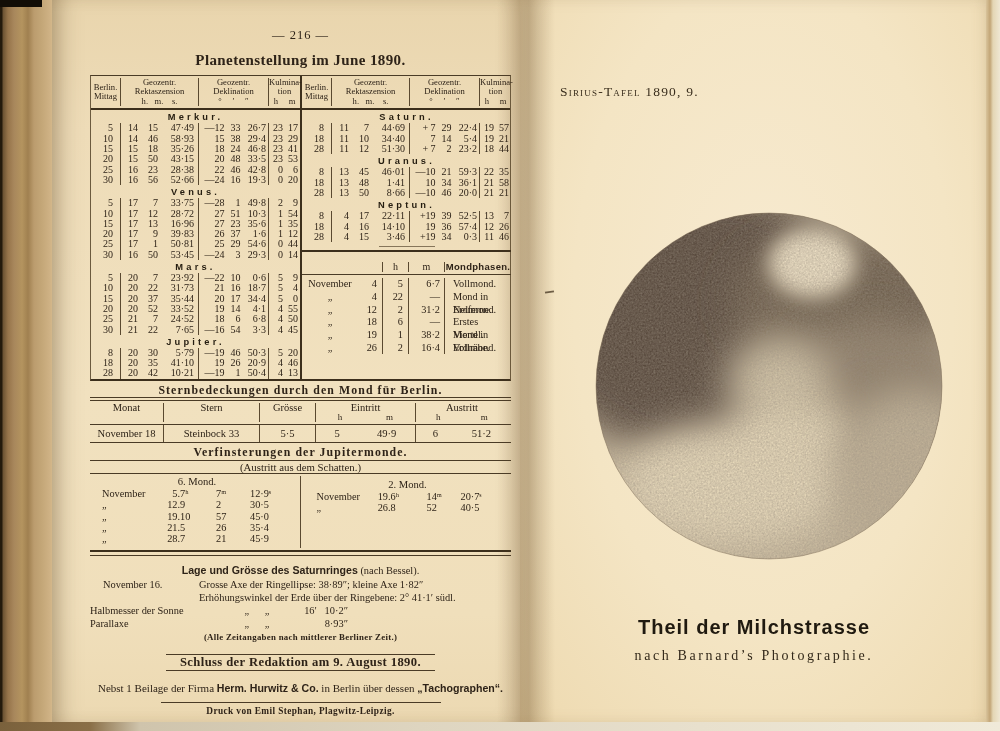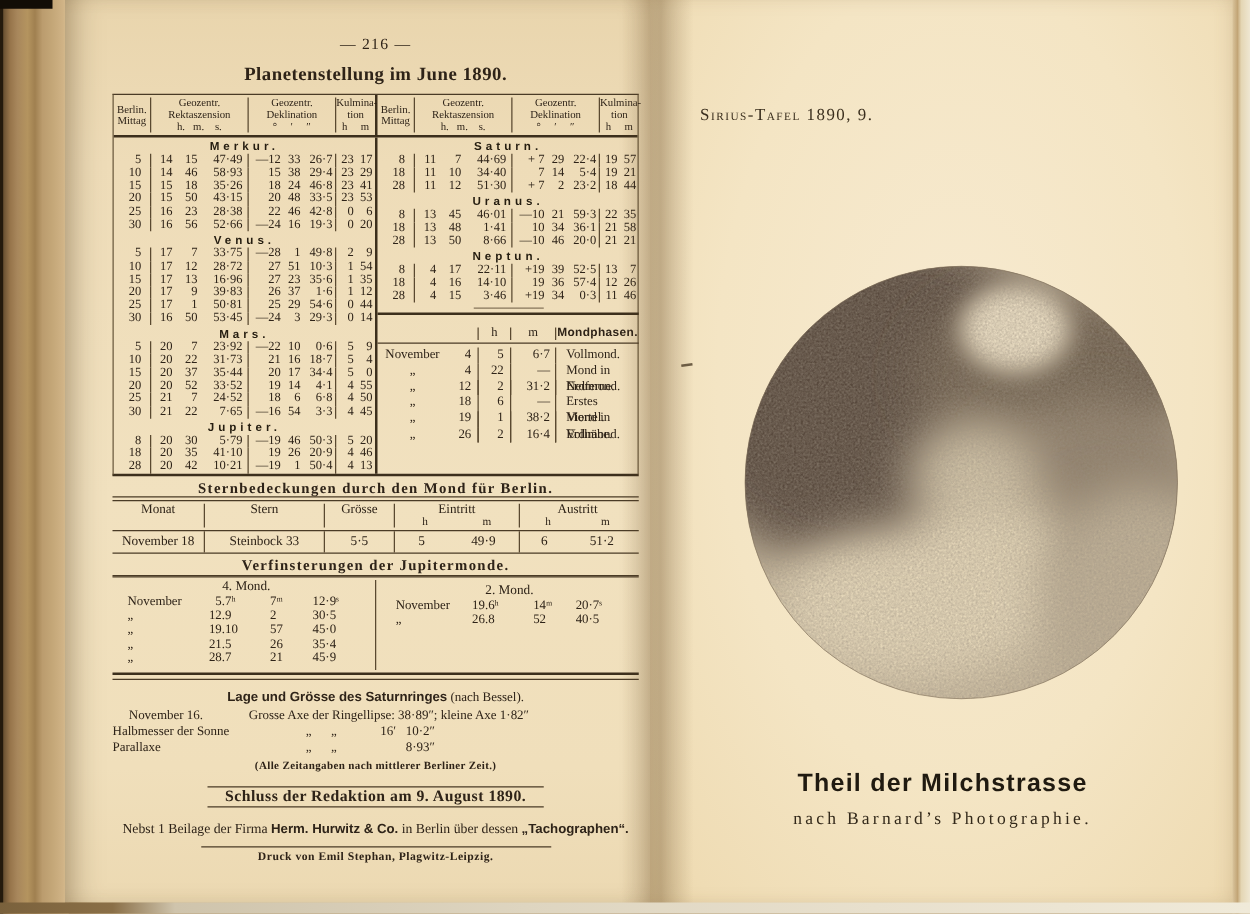--- a/index.html
+++ b/index.html
@@ -865,24 +865,25 @@
               <span class="ocr hm2">
                 <span>6</span>
                 <span>51·2</span>
               </span>
             </div>
           </div>
       </div>
 
       <div class="sec-title">Verfinsterungen der Jupitermonde.</div>
       <div class="rule"></div>
+      <div class="ecl-sub">(Austritt aus dem Schatten.)</div>
       <div class="rule"></div>
       <div class="ecl-box">
         <div class="ecl-half ecl-half-l">
-          <div class="mond-label">4. Mond.</div>
+          <div class="mond-label">6. Mond.</div>
           <div>
 
               <div class="eclrow">
                 <span class="mo">November</span>
                 <span class="dy">5.</span>
                 <span class="vh">7ʰ</span>
                 <span class="vm">7ᵐ</span>
                 <span class="vs">12·9ˢ</span>
               </div>
 
@@ -942,20 +943,21 @@
         </div>
       </div>
       <div class="heavy2"></div>
 
       <div class="ring">
         <div class="ring-head"><span class="bs">Lage und Grösse des Saturnringes</span><span> (nach Bessel).</span></div>
         <div class="ring-row1">
           <span class="ring-date">November 16.</span>
           <span>Grosse Axe der Ringellipse: 38·89″; kleine Axe 1·82″</span>
         </div>
+        <div class="ring-line">Erhöhungswinkel der Erde über der Ringebene:  2° 41·1′ südl.</div>
         <div class="ring-grid">
           <span>Halbmesser der Sonne</span>
             <span class="dit">„      „</span>
             <span class="val">16′   10·2″</span>
         </div>
         <div class="ring-grid">
           <span>Parallaxe</span>
             <span class="dit">„      „</span>
             <span class="val">8·93″</span>
         </div>

